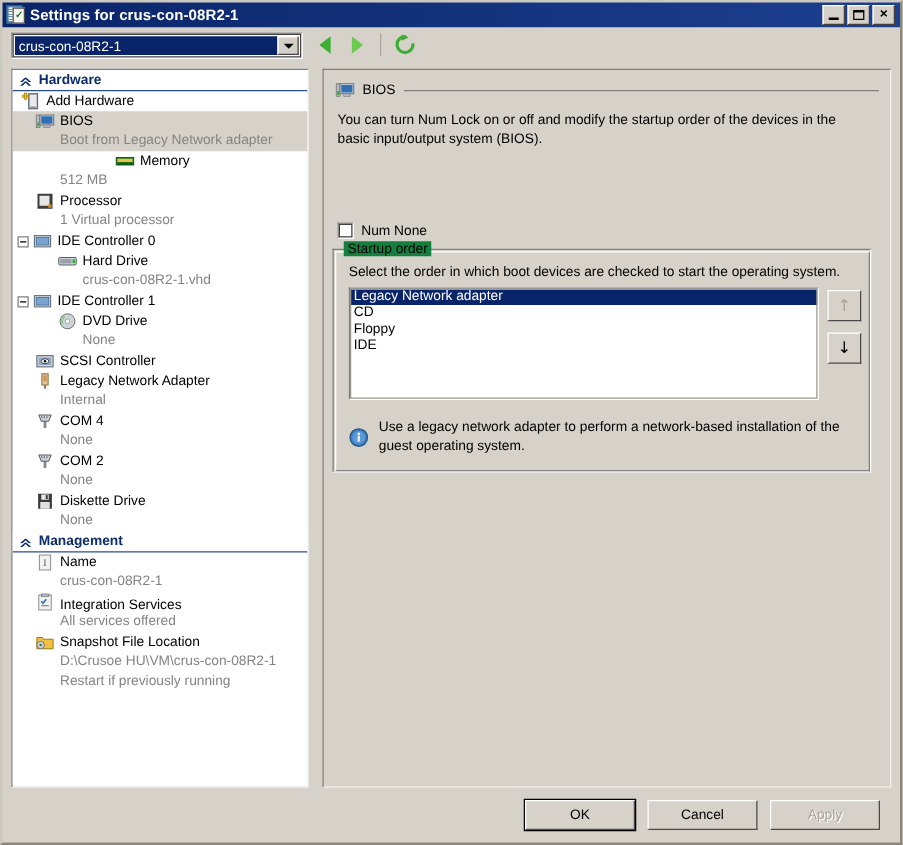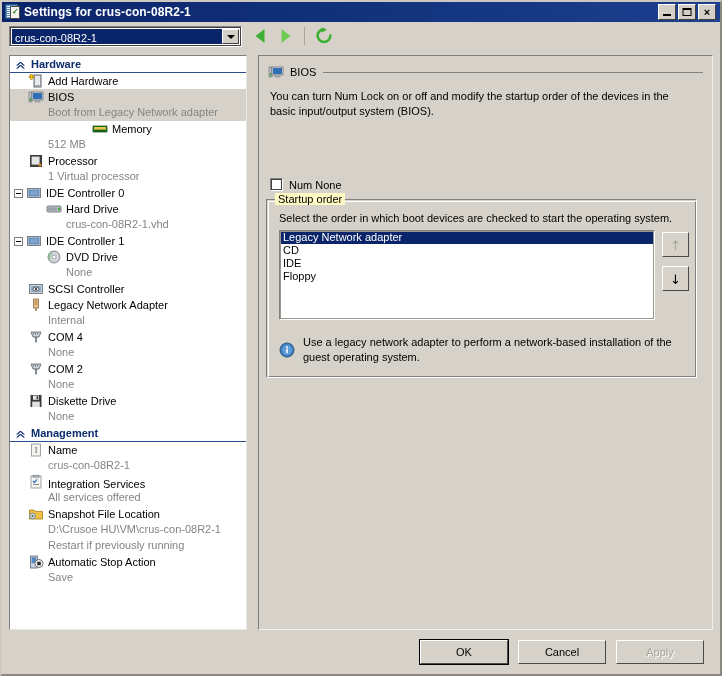--- a/index.html
+++ b/index.html
@@ -340,21 +340,21 @@
     left: 1px; top: 1px; right: 0px; bottom: 0px;
     border-top: 1px solid #ffffff;
     border-left: 1px solid #ffffff;
     border-right: 1px solid #808080;
     border-bottom: 1px solid #808080;
     pointer-events: none;
   }
   .gb-legend {
     position: absolute;
     left: 8px; top: -7px;
-    background: #fef9c3;
+    background: #15803d;
     padding: 0 3px;
     font-size: 11px;
     color: #000;
     z-index: 2;
   }
   .gb-hint {
     position: absolute;
     left: 12px; top: 12px;
     font-size: 11px;
     color: #000;
@@ -515,21 +515,21 @@
   </div>
 
   <div class="sidebar">
 
     <div class="group-header">
       <span class="chev"></span>
       <span class="group-title">Hardware</span>
     </div>
 
     <div class="node">
-      <div class="node-main" style="padding-left:18px;">
+      <div class="node-main" style="padding-left:7px;">
         <span class="ico">
           <svg width="16" height="16" viewBox="0 0 16 16">
             <rect x="6" y="2" width="7" height="12" fill="#c8ccd4" stroke="#646870"></rect>
             <rect x="7" y="3" width="5" height="9" fill="#e8eaee"></rect>
             <rect x="7.5" y="12.3" width="4" height="1" fill="#8a8e96"></rect>
             <rect x="1" y="3" width="5" height="1.8" fill="#f5c518" stroke="#a07d00" stroke-width="0.5"></rect>
             <rect x="2.6" y="1.4" width="1.8" height="5" fill="#f5c518" stroke="#a07d00" stroke-width="0.5"></rect>
           </svg>
         </span>
         <span class="node-label">Add Hardware</span>
@@ -765,34 +765,20 @@
         </span>
         <span class="node-label">Snapshot File Location</span>
       </div>
       <div class="node-sub" style="padding-left:38px;">D:\Crusoe HU\VM\crus-con-08R2-1</div>
     </div>
 
     <div class="node">
       <div class="node-sub" style="padding-left:38px;">Restart if previously running</div>
     </div>
 
-    <div class="node">
-      <div class="node-main" style="padding-left:18px;">
-        <span class="ico">
-          <svg width="16" height="16" viewBox="0 0 16 16">
-            <rect x="2.5" y="2" width="7" height="12" fill="#c8d4e2" stroke="#5a6470" stroke-width="0.8"></rect>
-            <rect x="3.6" y="3.2" width="4.6" height="6" fill="#5588bb"></rect>
-            <circle cx="11" cy="9.5" r="4" fill="#ffffff" stroke="#4a4a4a" stroke-width="0.8"></circle>
-            <rect x="9.2" y="7.7" width="3.6" height="3.6" fill="#2a2a2a"></rect>
-          </svg>
-        </span>
-        <span class="node-label">Automatic Stop Action</span>
-      </div>
-      <div class="node-sub" style="padding-left:38px;">Save</div>
-    </div>
   </div>
 
   <div class="rightpanel">
 
     <div class="rp-header">
       <span class="ico">
         <svg width="16" height="16" viewBox="0 0 16 16">
           <rect x="1" y="3" width="3" height="10" fill="#b9bcc2" stroke="#6c7078" stroke-width="0.6"></rect>
           <rect x="1.8" y="9" width="1.4" height="3" fill="#3aa83a"></rect>
           <rect x="4" y="3" width="11" height="8" fill="#d9dce2" stroke="#5d6168" stroke-width="0.7"></rect>
@@ -811,22 +797,22 @@
       <span class="cbox-label">Num None</span>
     </div>
 
     <div class="groupbox">
       <span class="gb-legend">Startup order</span>
       <span class="gb-hint">Select the order in which boot devices are checked to start the operating system.</span>
 
       <div class="listbox">
         <div class="lb-item selected">Legacy Network adapter</div>
         <div class="lb-item">CD</div>
+        <div class="lb-item">Floppy</div>
         <div class="lb-item">IDE</div>
-        <div class="lb-item">Floppy</div>
       </div>
 
       <div class="arrow-btn arrow-up">
         <span class="ag">↑</span>
       </div>
       <div class="arrow-btn arrow-down">
         <span class="ag">↓</span>
       </div>
 
       <div class="info-row">

